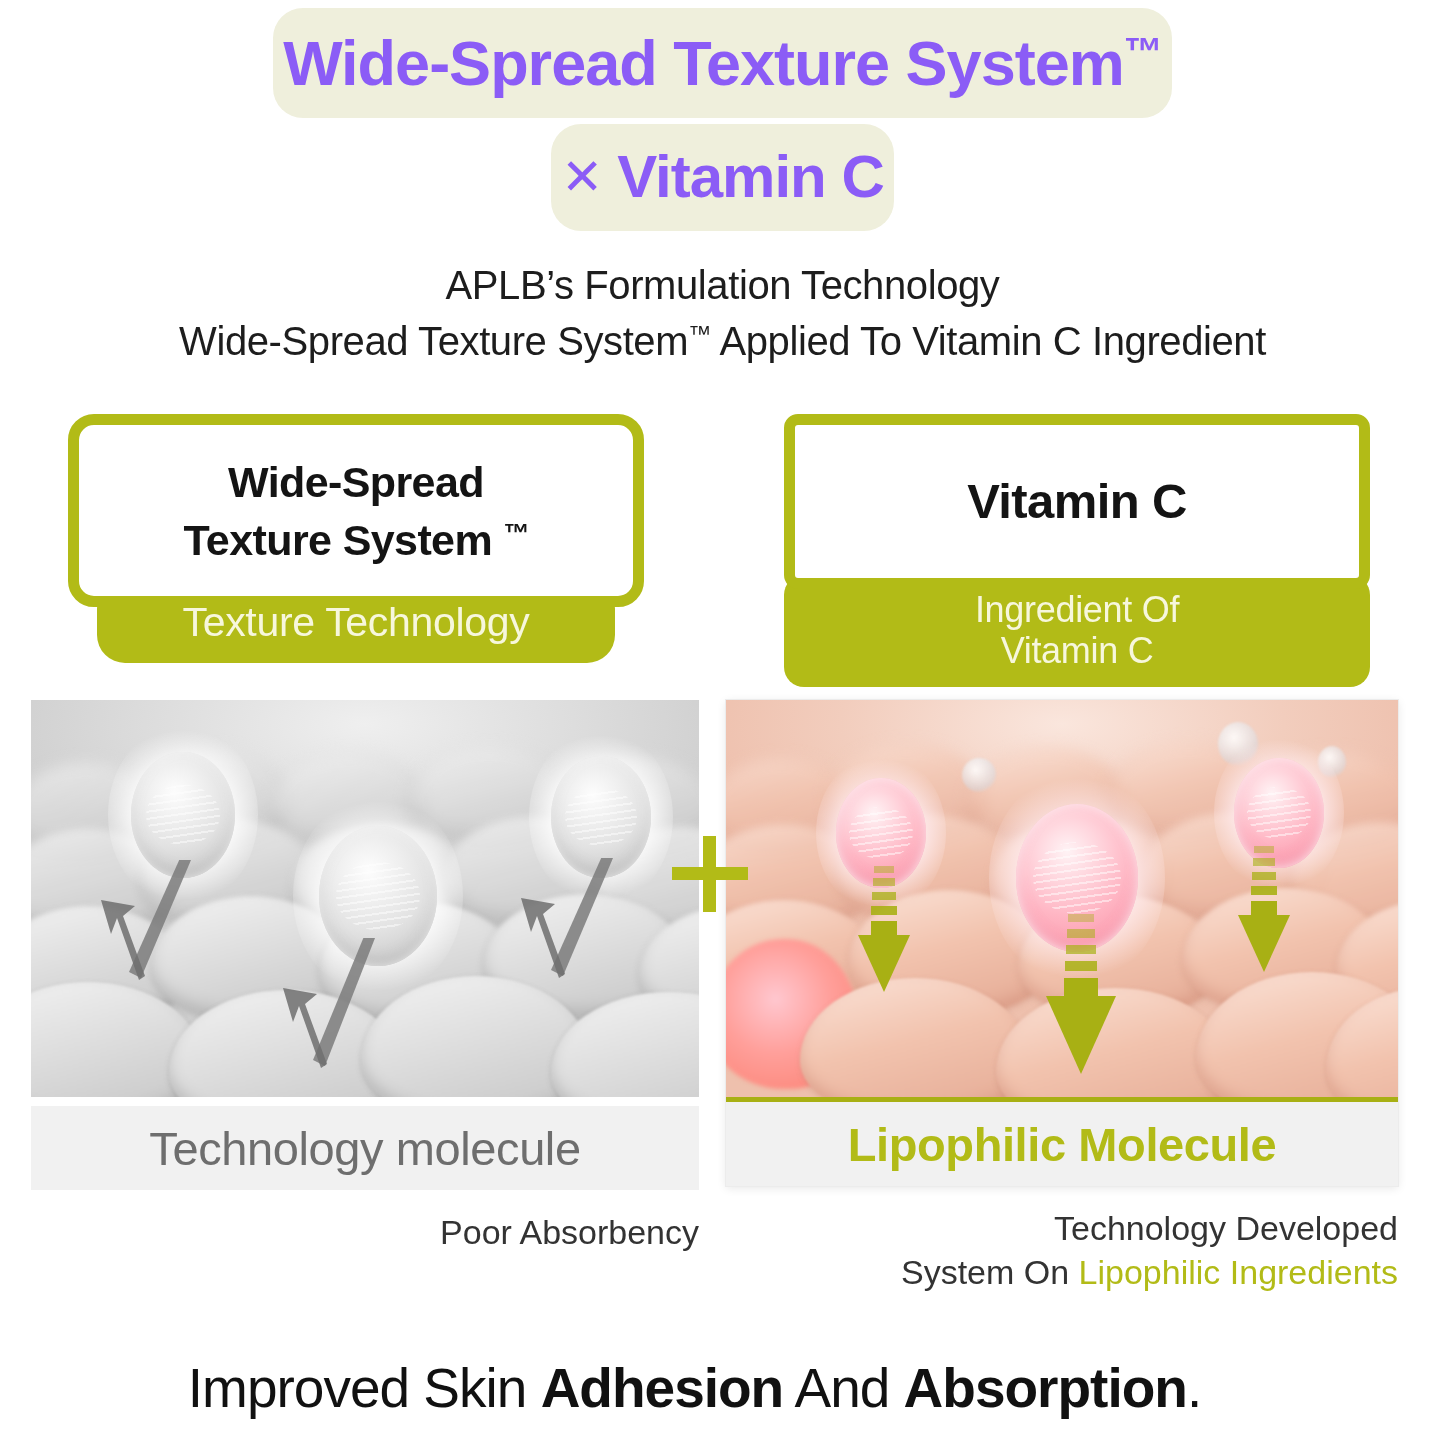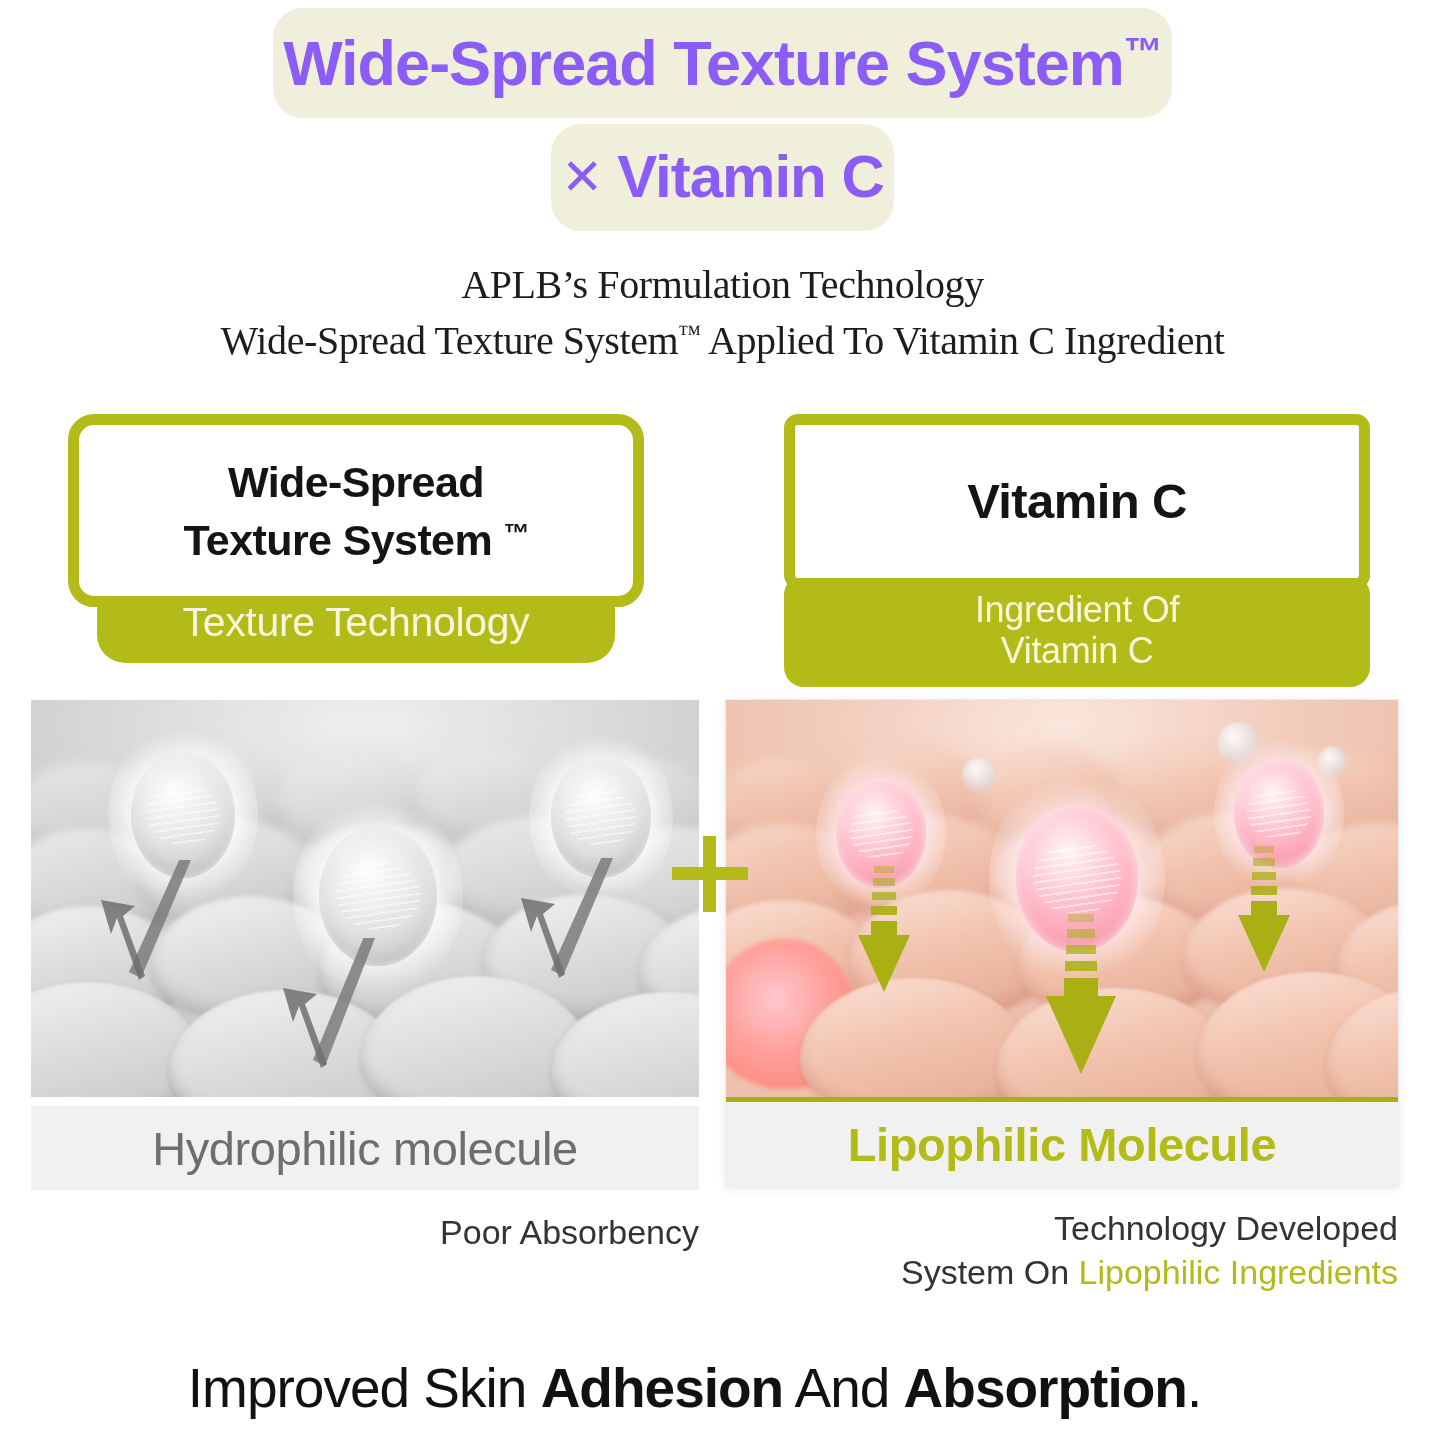--- a/index.html
+++ b/index.html
@@ -29,21 +29,21 @@
   .x-mark {
     font-weight: 300;
     font-size: 50px;
     letter-spacing: 0;
     padding-right: 14px;
     vertical-align: 3px;
   }
   .tm { font-size: 0.62em; vertical-align: 0.52em; font-weight: bold; }
 
   
-  .subtitle { text-align: center; margin-top: 26px; color: #1d1d1d; font-family: Liberation Serif, serif; }
+  .subtitle { text-align: center; margin-top: 26px; color: #1d1d1d; }
   .subtitle div { font-size: 40px; line-height: 1.42; font-weight: 400; letter-spacing: -0.4px; }
   .subtitle .tm { font-size: 0.58em; vertical-align: 0.55em; font-weight: 400; }
 
   
   .badges { position: relative; height: 300px; margin-top: 26px; }
 
   .badge { position: absolute; }
   .badge-left  { left: 68px;  top: 18px; width: 576px; }
   .badge-right { left: 784px; top: 18px; width: 586px; }
 
@@ -320,21 +320,21 @@
         </div>
         <div class="arrow-gray" style="left:466px;top:158px;">
           <svg width="160" height="150" viewBox="0 0 160 150">
             <path d="M116 0 L66 118 L54 112 L106 -4 Z" fill="#7b7b7b" opacity="0.85"></path>
             <path d="M62 120 L40 58 L34 74 L24 40 L58 46 L46 56 L68 116 Z" fill="#6f6f6f" opacity="0.85"></path>
           </svg>
         </div>
       </div>
 
       <div class="caption-band">
-        <span class="caption-text caption-gray">Hydrophilic molecule</span>
+        <span class="caption-text caption-gray">Technology molecule</span>
       </div>
     </div>
 
     <div class="panel panel-right">
       <div class="panel-image scene-pink">
 
         <div class="cell deep" style="left:-20px;top:58px;width:152px;height:96px;"></div>
         <div class="cell deep" style="left:100px;top:44px;width:162px;height:98px;"></div>
         <div class="cell deep" style="left:240px;top:48px;width:162px;height:96px;"></div>
         <div class="cell deep" style="left:380px;top:42px;width:166px;height:98px;"></div>

